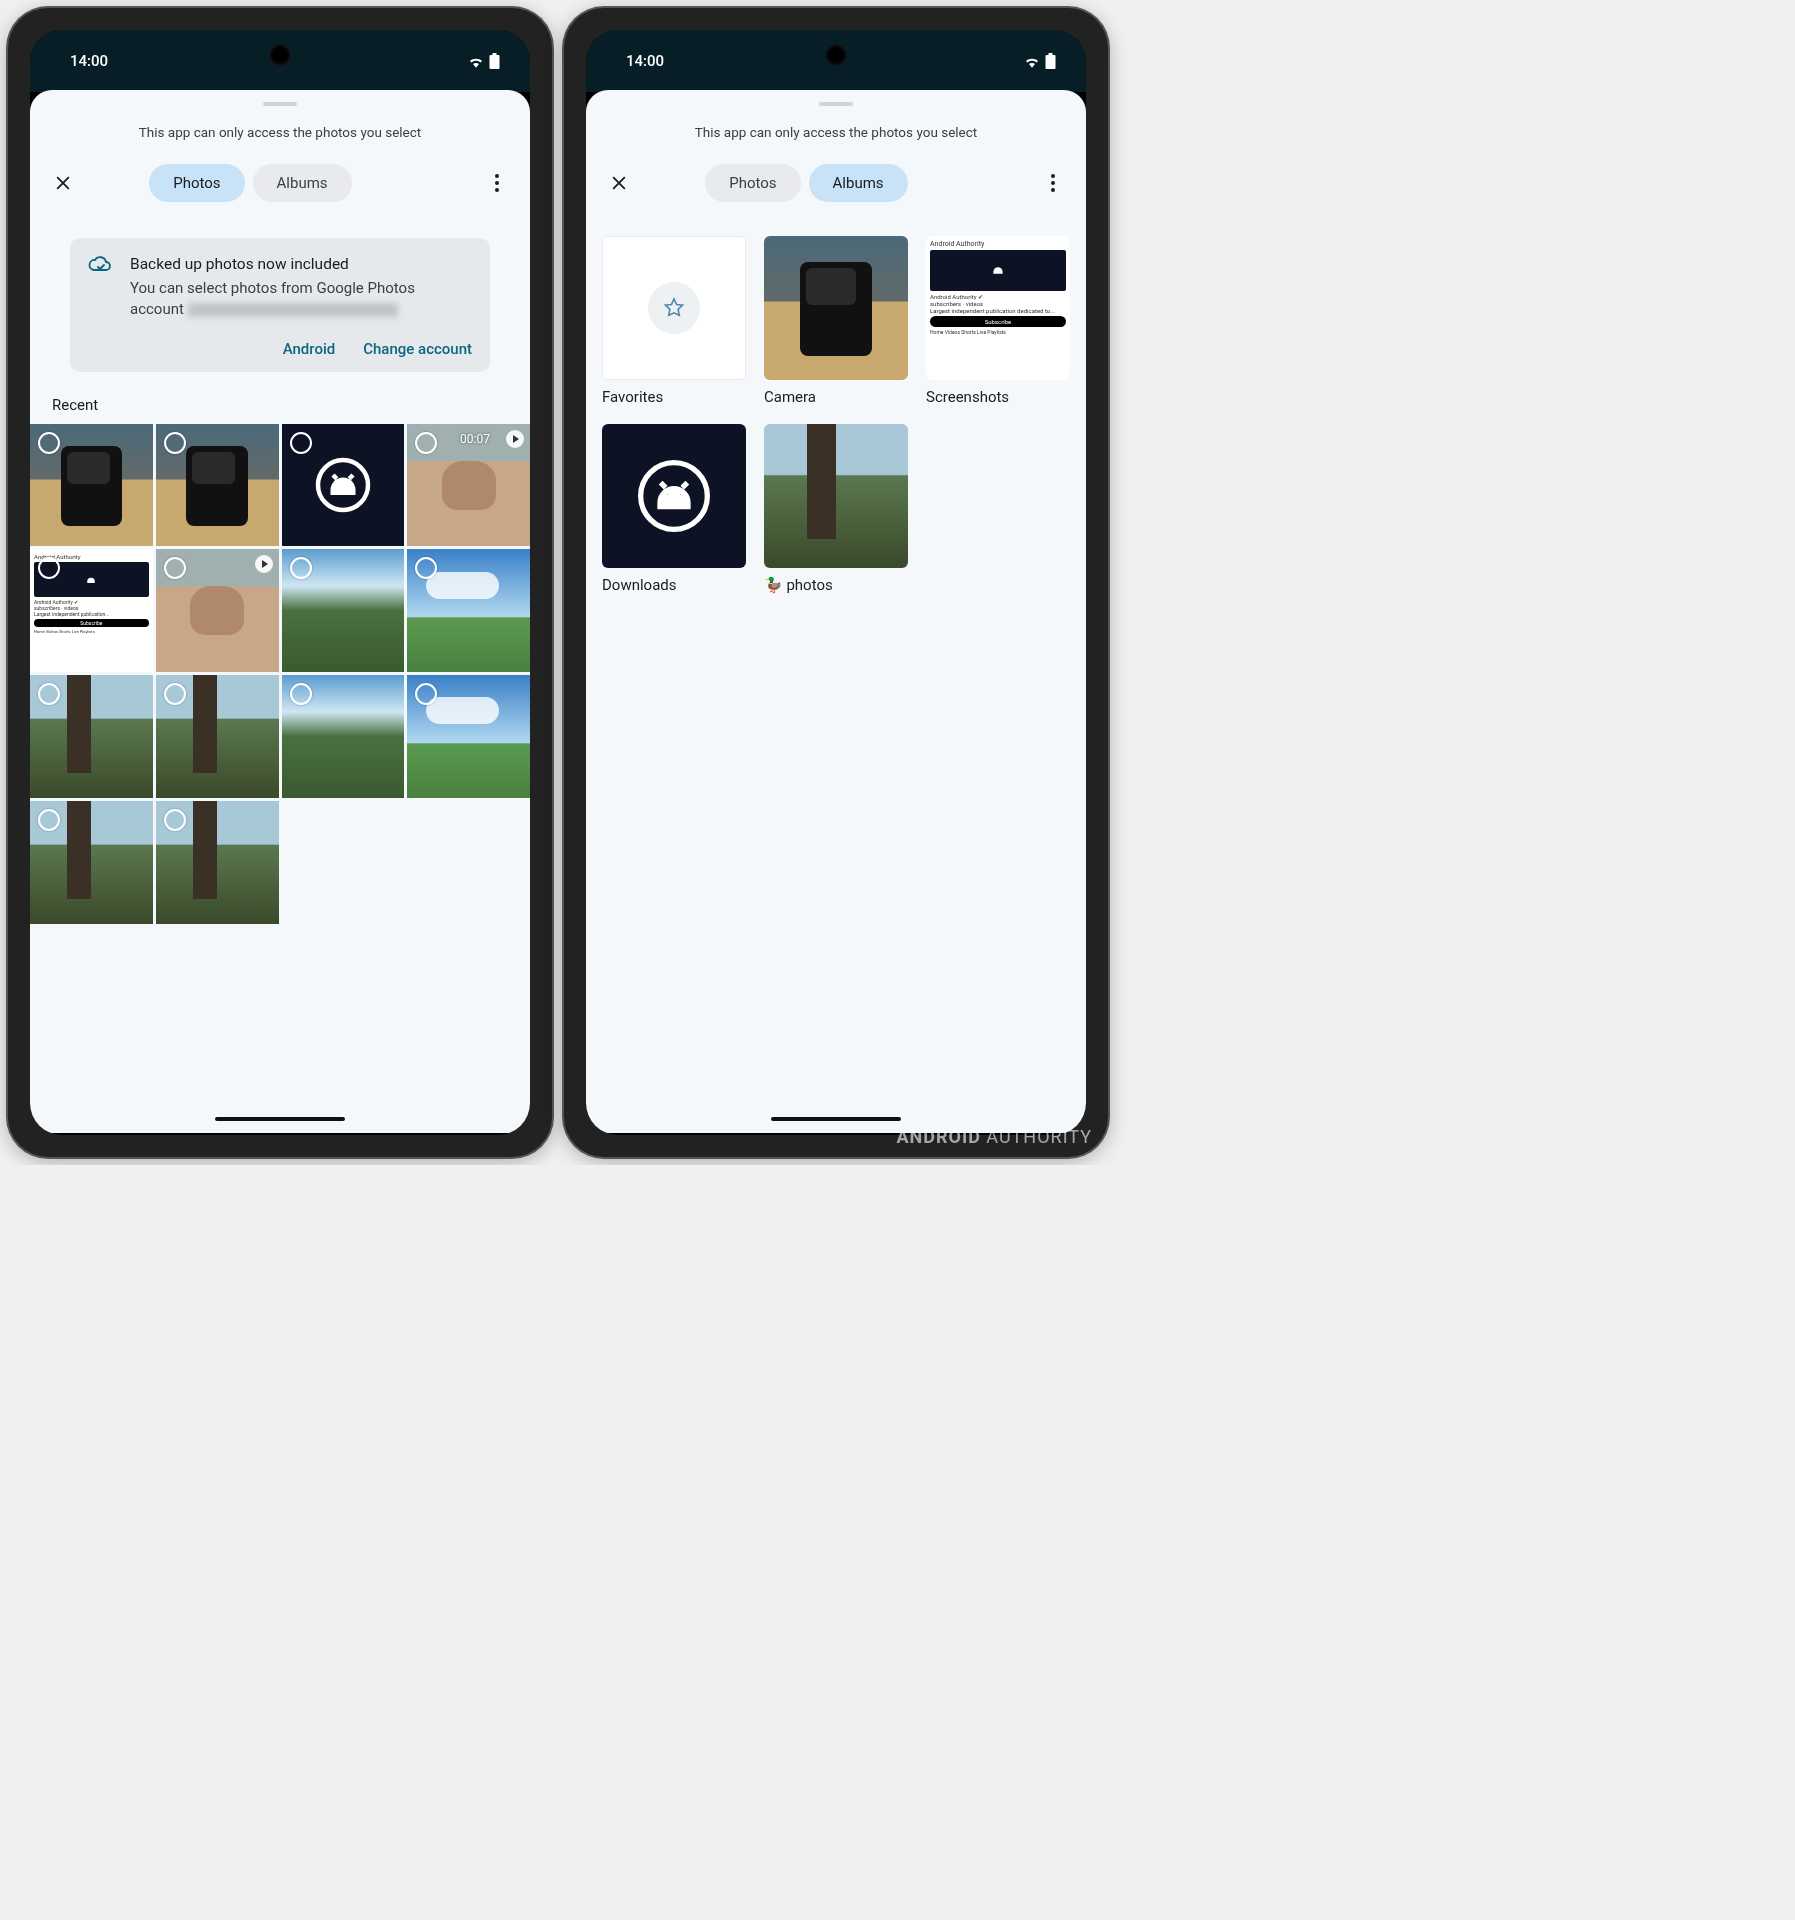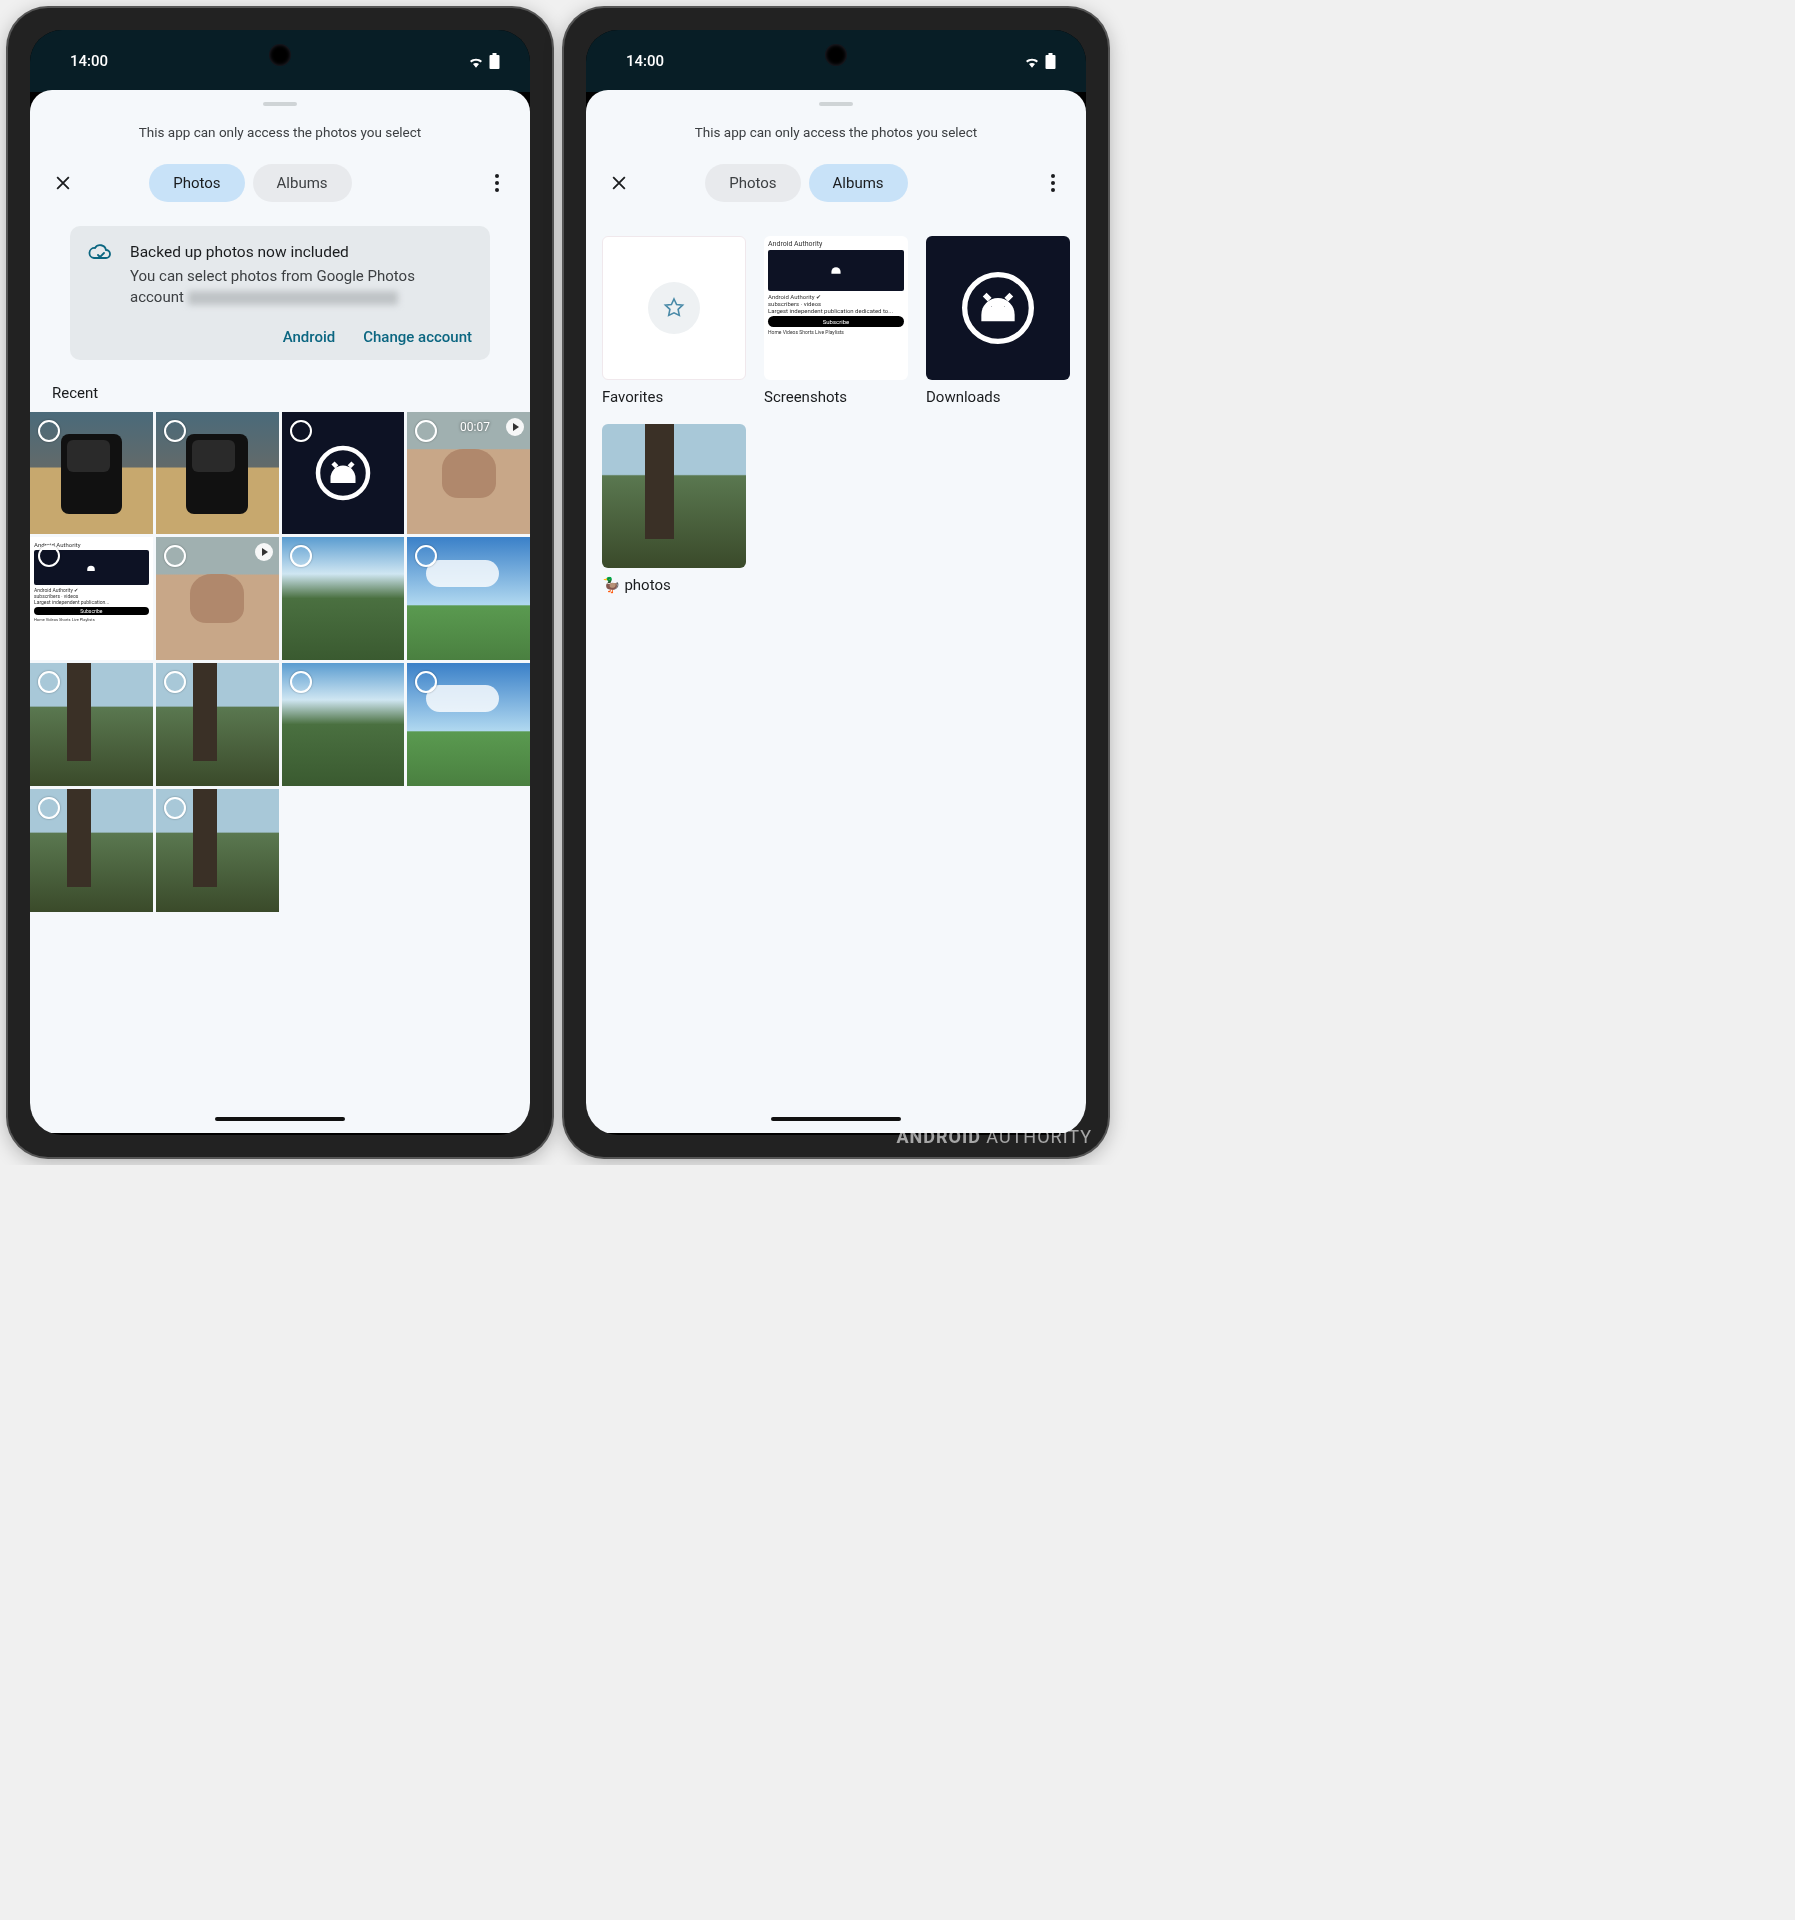--- a/index.html
+++ b/index.html
@@ -92,21 +92,21 @@
   }
   .tab.active { background: #c8e2f8; color: #1a1c1e; }
   .tab.inactive { background: #e8eaed; color: #3d4043; }
   .more-btn {
     width: 34px; height: 34px;
     display: flex; align-items: center; justify-content: center;
     cursor: pointer;
     margin-left: auto;
   }
   .info-card {
-    margin: 4px 40px 16px;
+    margin: 16px 40px 16px;
     background: #e5e9ec;
     border-radius: 10px;
     padding: 16px 18px 14px;
     display: grid;
     grid-template-columns: 30px 1fr;
     gap: 8px 12px;
   }
   .info-icon { grid-row: 1; grid-column: 1; }
   .info-text { grid-column: 2; font-size: 15px; line-height: 1.4; color: #3d4043; }
   .info-title { font-size: 15.5px; color: #1a1c1e; margin-bottom: 2px; }
@@ -430,20 +430,26 @@
         <div class="album">
           <div class="album-cover th-fav">
             <div class="star-circle">
               <svg width="24" height="24" viewBox="0 0 24 24" fill="none" stroke="#4a8aa8" stroke-width="1.6">
                   <path d="M12 3l2.6 5.6 6 .6-4.5 4.2 1.2 6L12 16.8 6.7 19.4l1.2-6L3.4 9.2l6-.6L12 3z"></path>
                 </svg>
             </div>
           </div>
           <div class="album-label">Favorites</div>
         </div>
+        <div class="album">
+          <div class="album-cover th-device">
+              <div class="th-phonecam"></div>
+            </div>
+          <div class="album-label">Camera</div>
+        </div>
 
         <div class="album">
           <div class="album-cover th-aa" style="font-size:7px">
             <div>Android Authority</div>
             <div class="banner">
                 <svg width="22" height="22" viewBox="0 0 24 24" fill="#fff">
                   <path d="M7 14a5 5 0 0 1 10 0v2H7v-2z"></path>
                 </svg>
               </div>
             <div style="font-size:6px;line-height:1.2">Android Authority ✔<br>subscribers · videos<br>Largest independent publication dedicated to...</div>

